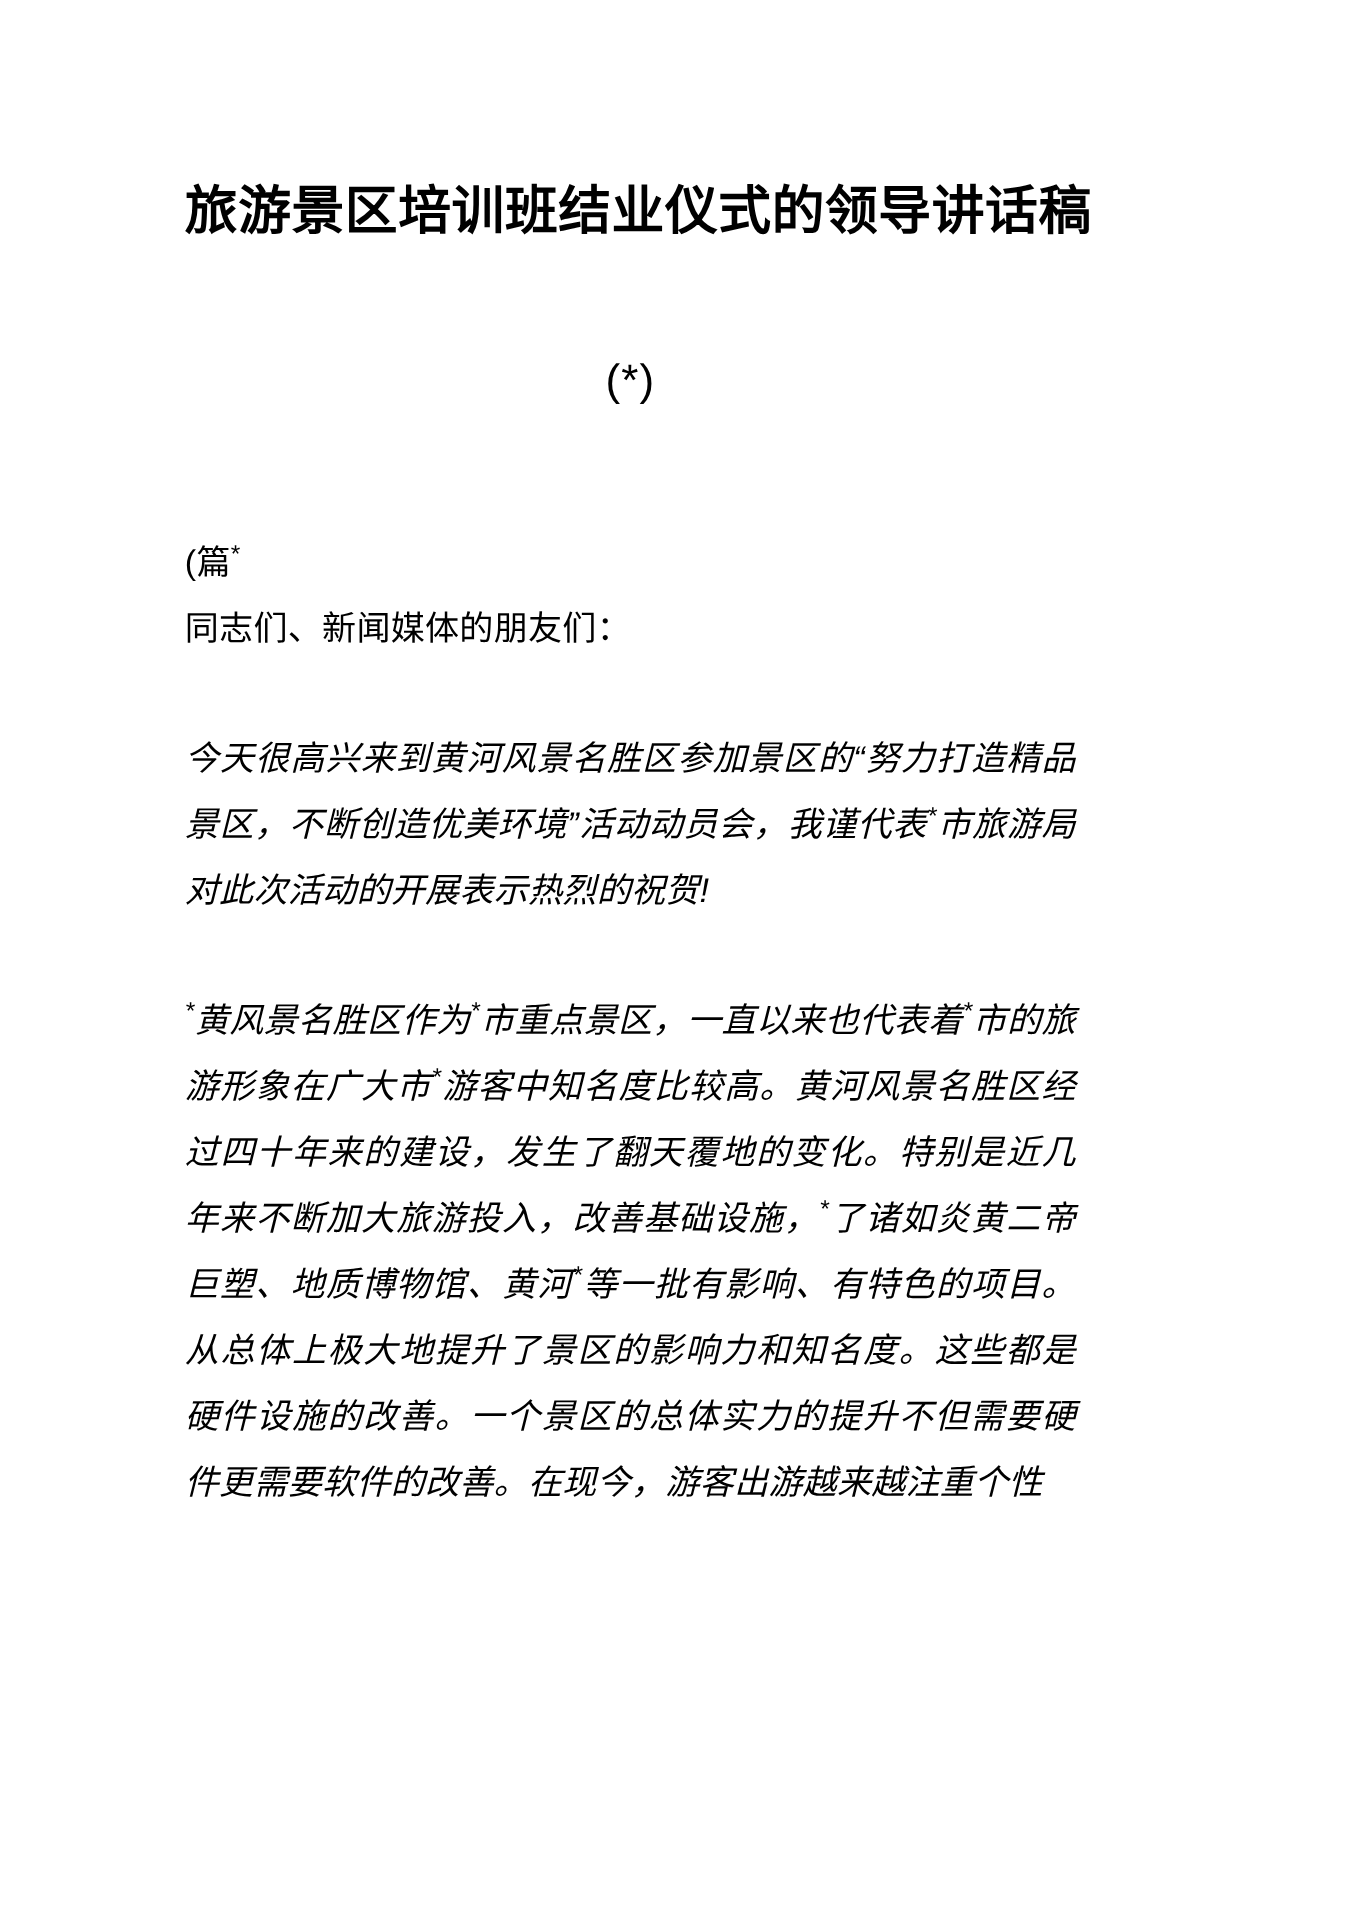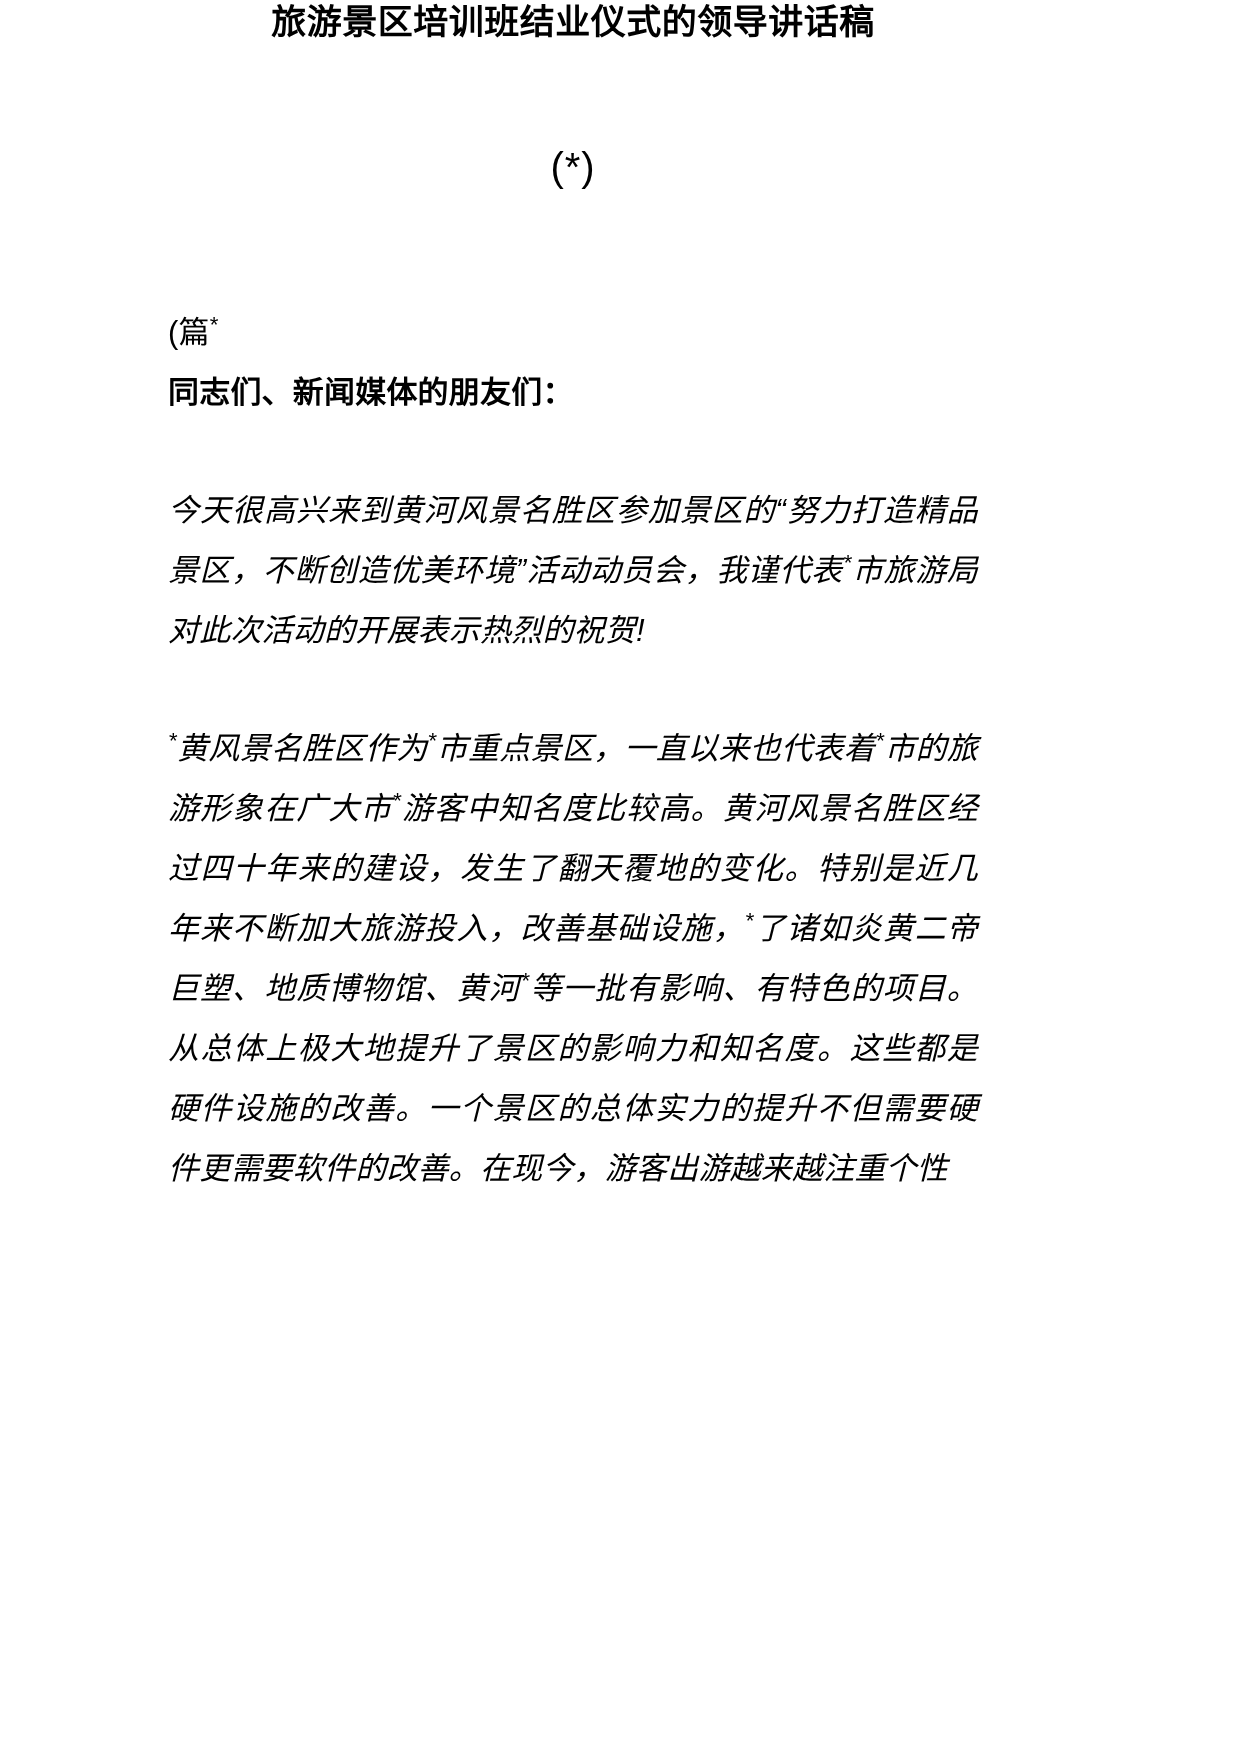--- a/index.html
+++ b/index.html
@@ -23,21 +23,22 @@
     overflow: hidden;
   }
   .content {
     position: absolute;
     left: 168px;
     top: 0;
     width: 810px;
   }
   .doc-title {
     margin: 0;
-    font-size: 35px;
+    padding-top: 163px;
+    font-size: 48px;
     font-weight: bold;
     line-height: 1.25;
     text-align: center;
     letter-spacing: 0.5px;
     white-space: nowrap;
   }
   .doc-subtitle {
     margin: 0;
     padding-top: 97px;
     font-size: 40px;
@@ -55,21 +56,20 @@
     line-height: 60px;
     text-align: justify;
     text-justify: inter-ideograph;
     letter-spacing: 0.2px;
   }
   .para.lead {
     margin-bottom: 0;
   }
   .para.salutation {
     margin-top: 0;
-    font-weight: bold;
   }
   .para.spaced {
     margin-top: 58px;
     font-style: italic;
   }
   sup.star {
     font-size: 0.72em;
     vertical-align: super;
     line-height: 0;
   }

